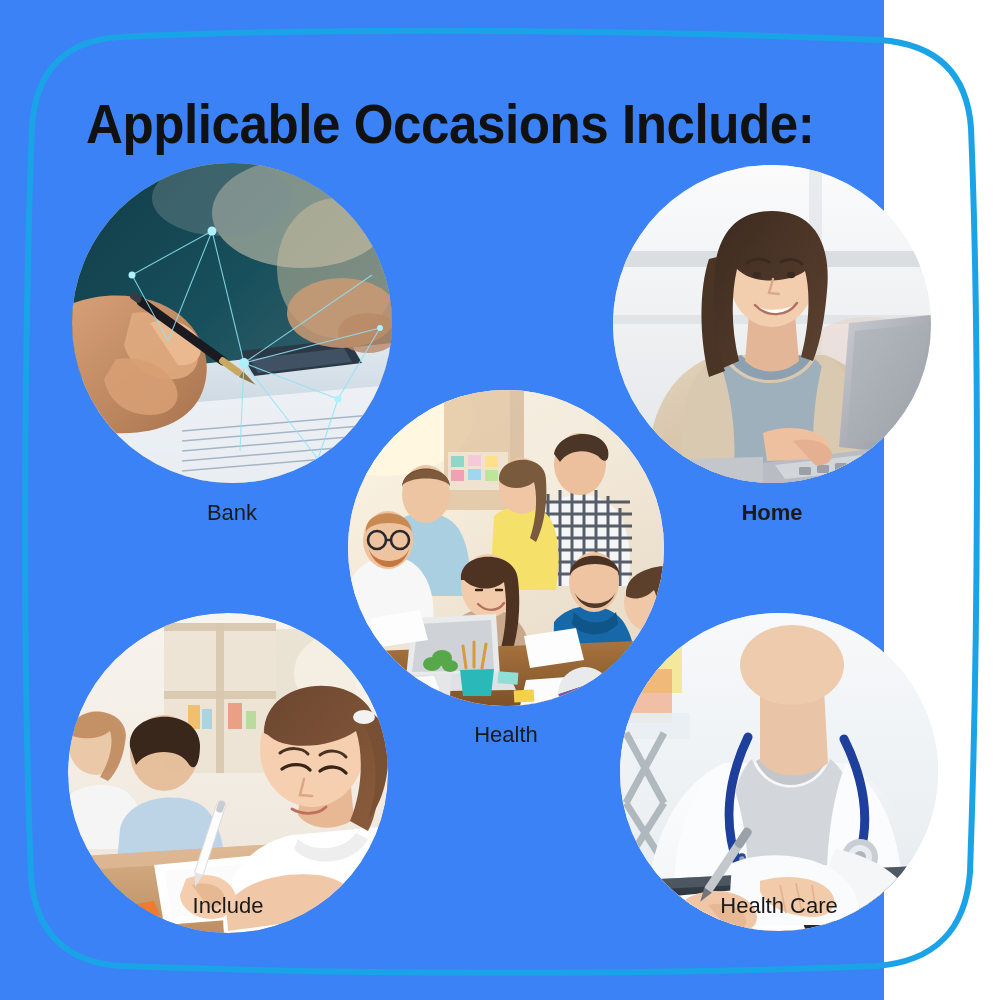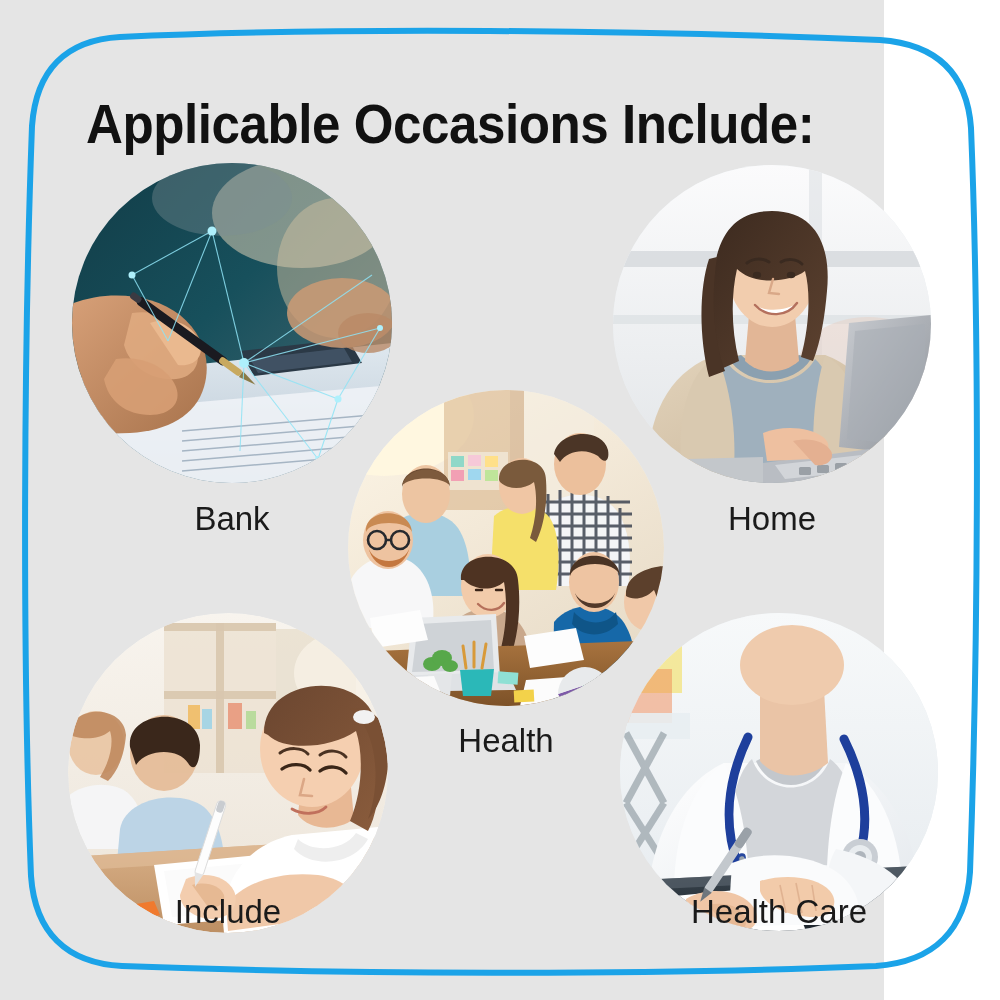--- a/index.html
+++ b/index.html
@@ -11,21 +11,21 @@
     width: 1000px;
     height: 1000px;
     overflow: hidden;
     font-family: "Liberation Sans", sans-serif;
   }
 
   #page {
     position: relative;
     width: 884px;
     height: 1000px;
-    background: #e5e5e5;
+    background: #3b82f6;
   }
 
   
   #border-frame {
     position: absolute;
     left: 0; top: 0;
     width: 1000px; height: 1000px;
     pointer-events: none;
   }
 
@@ -55,33 +55,33 @@
     background: #e9eef1;
   }
   .photo-circle svg {
     display: block;
     width: 100%;
     height: 100%;
   }
   .occasion-label {
     position: absolute;
     font-family: "Liberation Sans", sans-serif;
-    font-size: 33px;
+    font-size: 22px;
     font-weight: normal;
     color: #1a1a1a;
     white-space: nowrap;
     text-align: center;
   }
 
   
   #circle-bank      { left: 72px;  top: 163px; width: 320px; height: 320px; }
   #label-bank       { left: 72px;  top: 500px; width: 320px; }
 
   #circle-home      { left: 613px; top: 165px; width: 318px; height: 318px; }
-  #label-home       { left: 613px; top: 500px; width: 318px; }
+  #label-home       { left: 613px; top: 500px; width: 318px; font-weight: bold; }
 
   #circle-office    { left: 348px; top: 390px; width: 316px; height: 316px; }
   #label-office     { left: 348px; top: 722px; width: 316px; }
 
   #circle-school    { left: 68px;  top: 613px; width: 320px; height: 320px;
                       -webkit-mask-image: linear-gradient(to bottom, #000 0, #000 100%);}
   #label-school     { left: 68px;  top: 893px; width: 320px; }
 
   #circle-health    { left: 620px; top: 613px; width: 318px; height: 318px; }
   #label-health     { left: 620px; top: 893px; width: 318px; text-align: center; }

